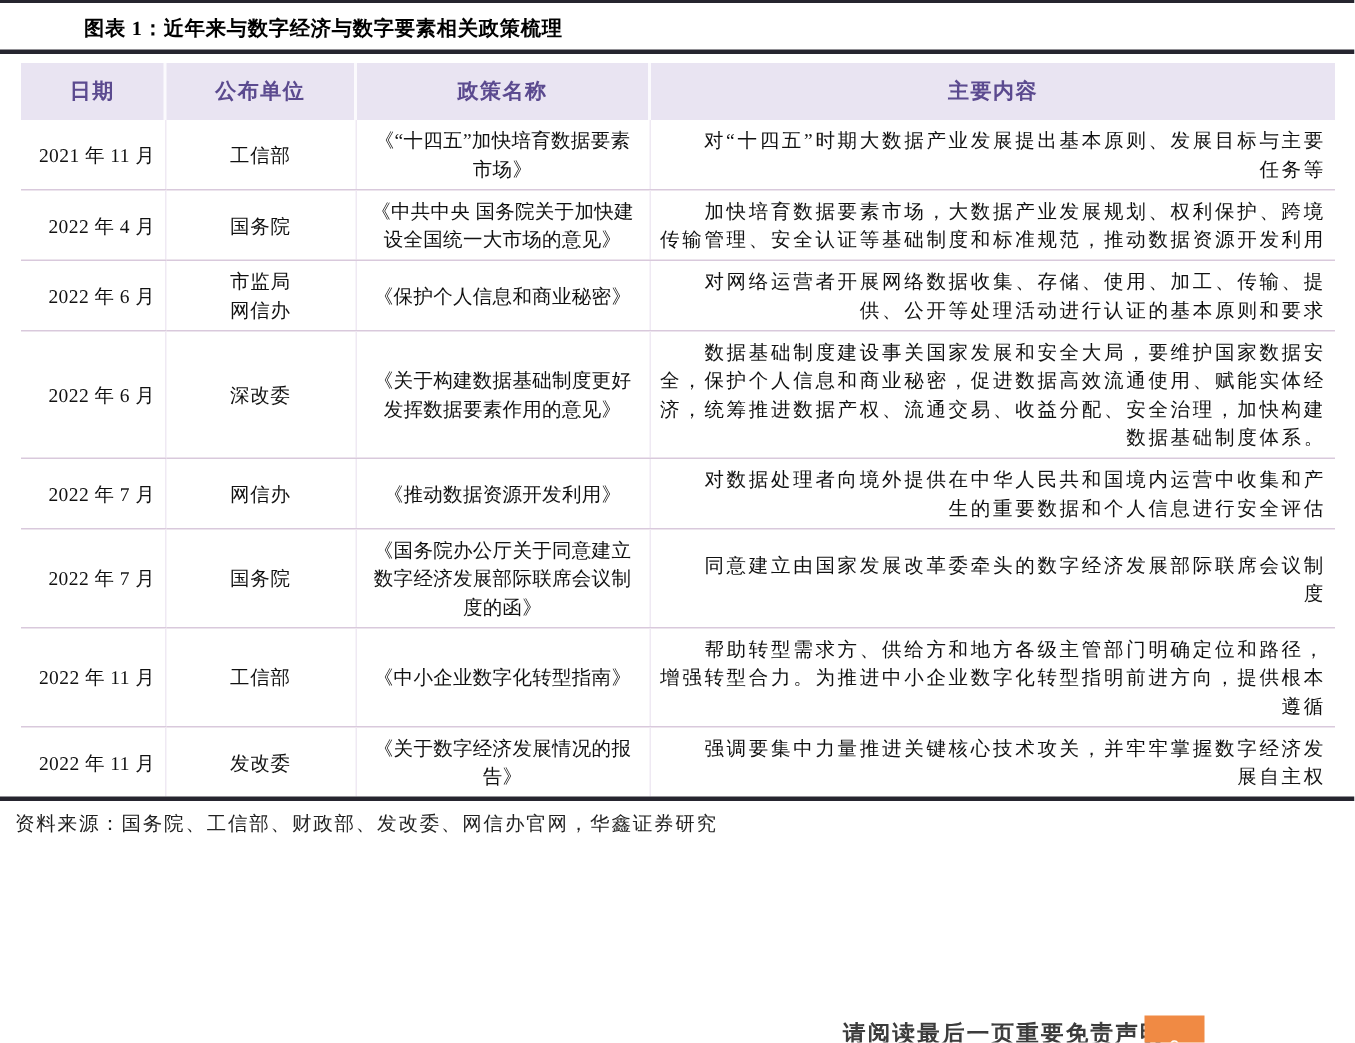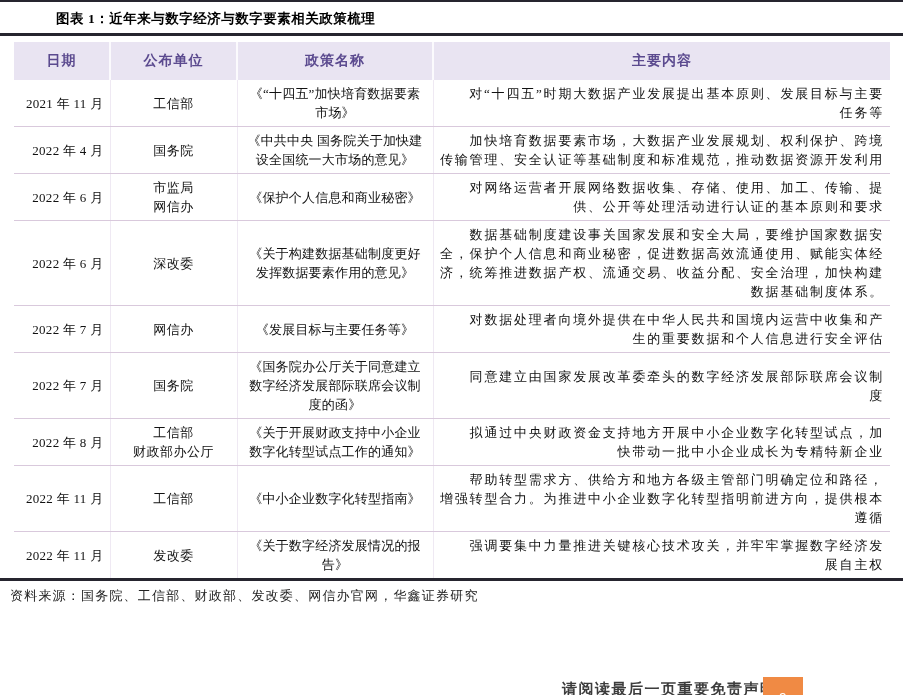--- a/index.html
+++ b/index.html
@@ -141,38 +141,31 @@
   <tr>
     <td class="col-date">2022 年 6 月</td>
     <td class="col-unit">深改委</td>
     <td class="col-policy">《关于构建数据基础制度更好发挥数据要素作用的意见》</td>
     <td class="col-content">数据基础制度建设事关国家发展和安全大局，要维护国家数据安全，保护个人信息和商业秘密，促进数据高效流通使用、赋能实体经济，统筹推进数据产权、流通交易、收益分配、安全治理，加快构建数据基础制度体系。</td>
   </tr>
 
   <tr>
     <td class="col-date">2022 年 7 月</td>
     <td class="col-unit">网信办</td>
-    <td class="col-policy">《发展目标与主要任务等》</td>
+    <td class="col-policy">《推动数据资源开发利用》</td>
     <td class="col-content">对数据处理者向境外提供在中华人民共和国境内运营中收集和产生的重要数据和个人信息进行安全评估</td>
   </tr>
 
   <tr>
     <td class="col-date">2022 年 7 月</td>
     <td class="col-unit">国务院</td>
     <td class="col-policy">《国务院办公厅关于同意建立数字经济发展部际联席会议制度的函》</td>
     <td class="col-content">同意建立由国家发展改革委牵头的数字经济发展部际联席会议制度</td>
   </tr>
 
-  <tr>
-    <td class="col-date">2022 年 8 月</td>
-    <td class="col-unit">工信部
-财政部办公厅</td>
-    <td class="col-policy">《关于开展财政支持中小企业数字化转型试点工作的通知》</td>
-    <td class="col-content">拟通过中央财政资金支持地方开展中小企业数字化转型试点，加快带动一批中小企业成长为专精特新企业</td>
-  </tr>
 
 
   <tr>
     <td class="col-date">2022 年 11 月</td>
     <td class="col-unit">工信部</td>
     <td class="col-policy">《中小企业数字化转型指南》</td>
     <td class="col-content">帮助转型需求方、供给方和地方各级主管部门明确定位和路径，增强转型合力。为推进中小企业数字化转型指明前进方向，提供根本遵循</td>
   </tr>
 
   <tr>

